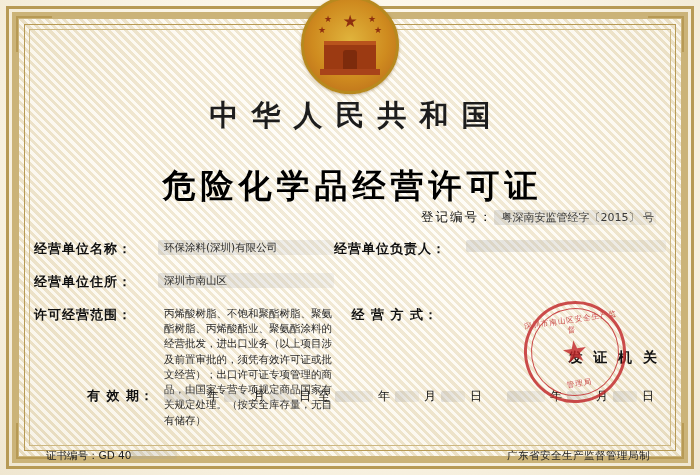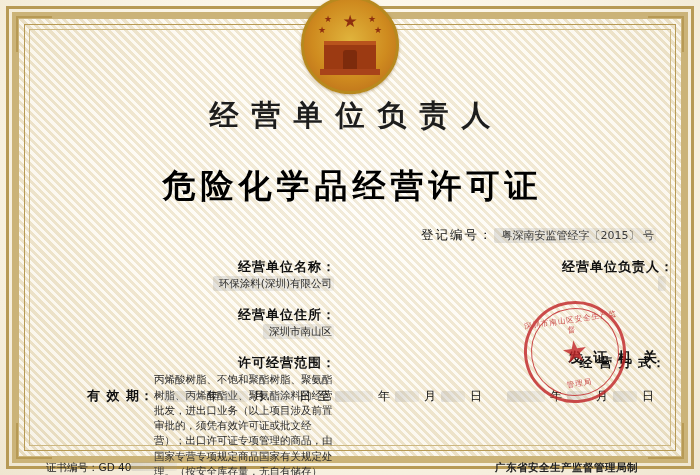--- a/index.html
+++ b/index.html
@@ -155,21 +155,20 @@
     margin-top: 28px;
     font-family: "DejaVu Sans", "Liberation Sans", sans-serif;
     font-size: 33px;
     font-weight: bold;
     letter-spacing: 5px;
     text-indent: 5px;
     color: #000000;
   }
 
   .reg-line {
-    margin-top: 18px;
     padding-right: 10px;
     text-align: right;
     font-size: 12.5px;
     color: #111;
   }
   .reg-line .reg-label {
     letter-spacing: 2px;
   }
   .reg-line .reg-value {
     display: inline-block;
@@ -189,38 +188,38 @@
 
   
   .form {
     margin-top: 14px;
     display: grid;
     grid-template-columns: 300px 1fr;
     row-gap: 15px;
   }
   .field {
     display: flex;
-    align-items: flex-end;
+    align-items: flex-start;
     font-size: 12.5px;
     color: #111;
-    flex-direction: column;
   }
   .field .label {
     flex: 0 0 auto;
     font-weight: bold;
     letter-spacing: 1px;
     white-space: nowrap;
     font-size: 13px;
   }
   .field .value {
     flex: 1 1 auto;
     padding-left: 6px;
     font-size: 10.5px;
     color: #2b2b2b;
     line-height: 1.45;
+    margin-left: 28px;
   }
   .field.left .label { width: 96px; text-align: right; }
   .field.right .label { width: 104px; text-align: right; }
 
   .scope-value {
     font-size: 8px;
     line-height: 1.5;
     color: #3c3c3c;
     max-width: 180px;
     word-break: break-all;
@@ -317,35 +316,35 @@
     display: flex;
     align-items: center;
     gap: 3px;
     font-size: 12px;
     padding-right: 4px;
   }
 
   
   .footer {
     position: absolute;
-    left: 0; right: 16px;
+    left: 0; right: 4px;
     bottom: 0;
     height: 26px;
     display: flex;
-    align-items: flex-end;
+    align-items: flex-start;
     justify-content: space-between;
     padding: 0 46px;
     box-sizing: border-box;
     font-size: 10.5px;
     color: #222;
     z-index: 8;
     gap: 12px;
   }
   .footer .cert-no .blurred { display: inline-block; width: 42px; height: 9px; }
-  .footer .printer { letter-spacing: 0.5px; font-weight: bold; }
+  .footer .printer { letter-spacing: 0.5px; }
 </style>
 </head>
 <body>
 
 <div id="certificate">
 
   <div class="frame-outer"></div>
   <div class="frame-mid"></div>
   <div class="frame-inner"></div>
   <div class="frame-inner2"></div>
@@ -359,21 +358,21 @@
     <div class="star-big">★</div>
     <div class="star-s s1">★</div>
     <div class="star-s s2">★</div>
     <div class="star-s s3">★</div>
     <div class="star-s s4">★</div>
     <div class="gate"></div>
   </div>
 
   <div class="content">
 
-    <div class="title-country">经营单位负责人</div>
+    <div class="title-country">中华人民共和国</div>
     <div class="title-main">危险化学品经营许可证</div>
 
     <div class="reg-line">
       <span class="reg-label">登记编号：</span><span class="reg-value blurred">粤深南安监管经字〔2015〕    号</span>
     </div>
 
     <div class="form">
 
       <div class="field left">
         <span class="label">经营单位名称：</span>

